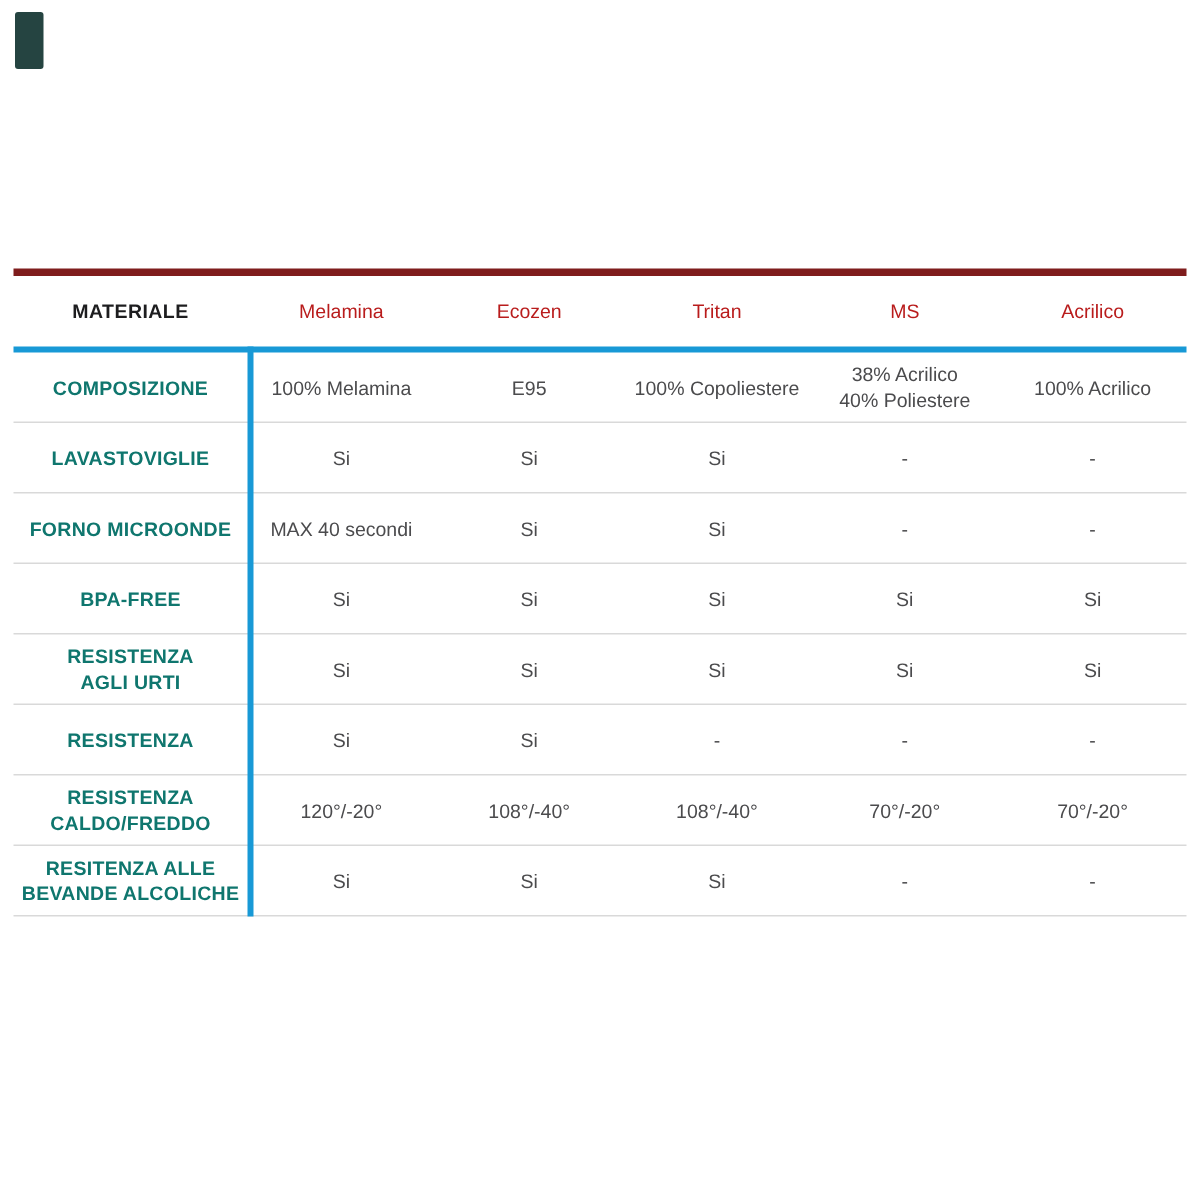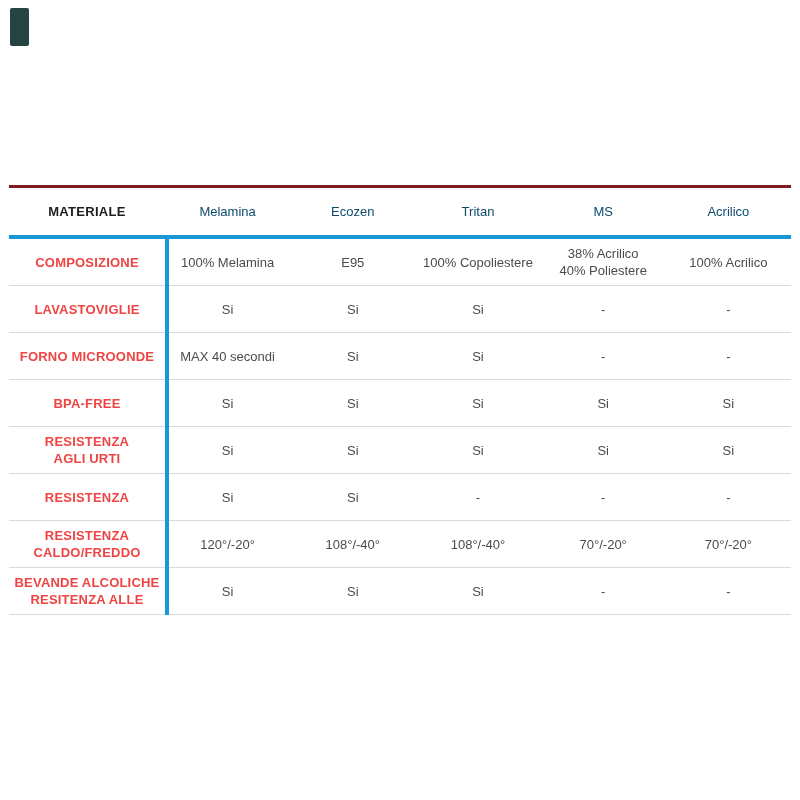--- a/index.html
+++ b/index.html
@@ -19,56 +19,56 @@
     left: 10px;
     top: 8px;
     width: 19px;
     height: 38px;
     border-radius: 2px;
     background: var(--swatch, #254441);
   }
   .comparison {
     position: absolute;
     left: 9px;
-    top: 185px;
+    top: 179px;
     width: 782px;
-    border-top: 3px solid #7f1d1d;
+    border-top: 5px solid #7f1d1d;
   }
   .thead {
     display: grid;
     grid-template-columns: 156px repeat(5, 1fr);
     height: 47px;
     align-items: center;
     border-bottom: 4px solid var(--accent, #1899d6);
   }
   .cell {
     text-align: center;
     font-size: 13px;
   }
   .material-cell {
     font-weight: bold;
     color: #1d1d1f;
     letter-spacing: 0.3px;
   }
   .header-cell {
-    color: #0c4a6e;
+    color: #b91c1c;
   }
   .tbody {
     position: relative;
   }
   .trow {
     display: grid;
     grid-template-columns: 156px repeat(5, 1fr);
     height: 46px;
     align-items: center;
     border-bottom: 1px solid var(--divider, #d9d9d9);
   }
   .label-cell {
     font-weight: bold;
-    color: #ef4444;
+    color: #0f766e;
     letter-spacing: 0.2px;
     line-height: 17px;
   }
   .value-cell {
     color: #4b4b4d;
     line-height: 17px;
   }
   .vline {
     position: absolute;
     left: 156px;
@@ -235,22 +235,22 @@
         </div>
         <div class="cell value-cell">
           <div>70°/-20°</div>
         </div>
         <div class="cell value-cell">
           <div>70°/-20°</div>
         </div>
       </div>
       <div class="trow">
         <div class="cell label-cell">
+          <div>RESITENZA ALLE</div>
           <div>BEVANDE ALCOLICHE</div>
-          <div>RESITENZA ALLE</div>
         </div>
         <div class="cell value-cell">
           <div>Si</div>
         </div>
         <div class="cell value-cell">
           <div>Si</div>
         </div>
         <div class="cell value-cell">
           <div>Si</div>
         </div>

